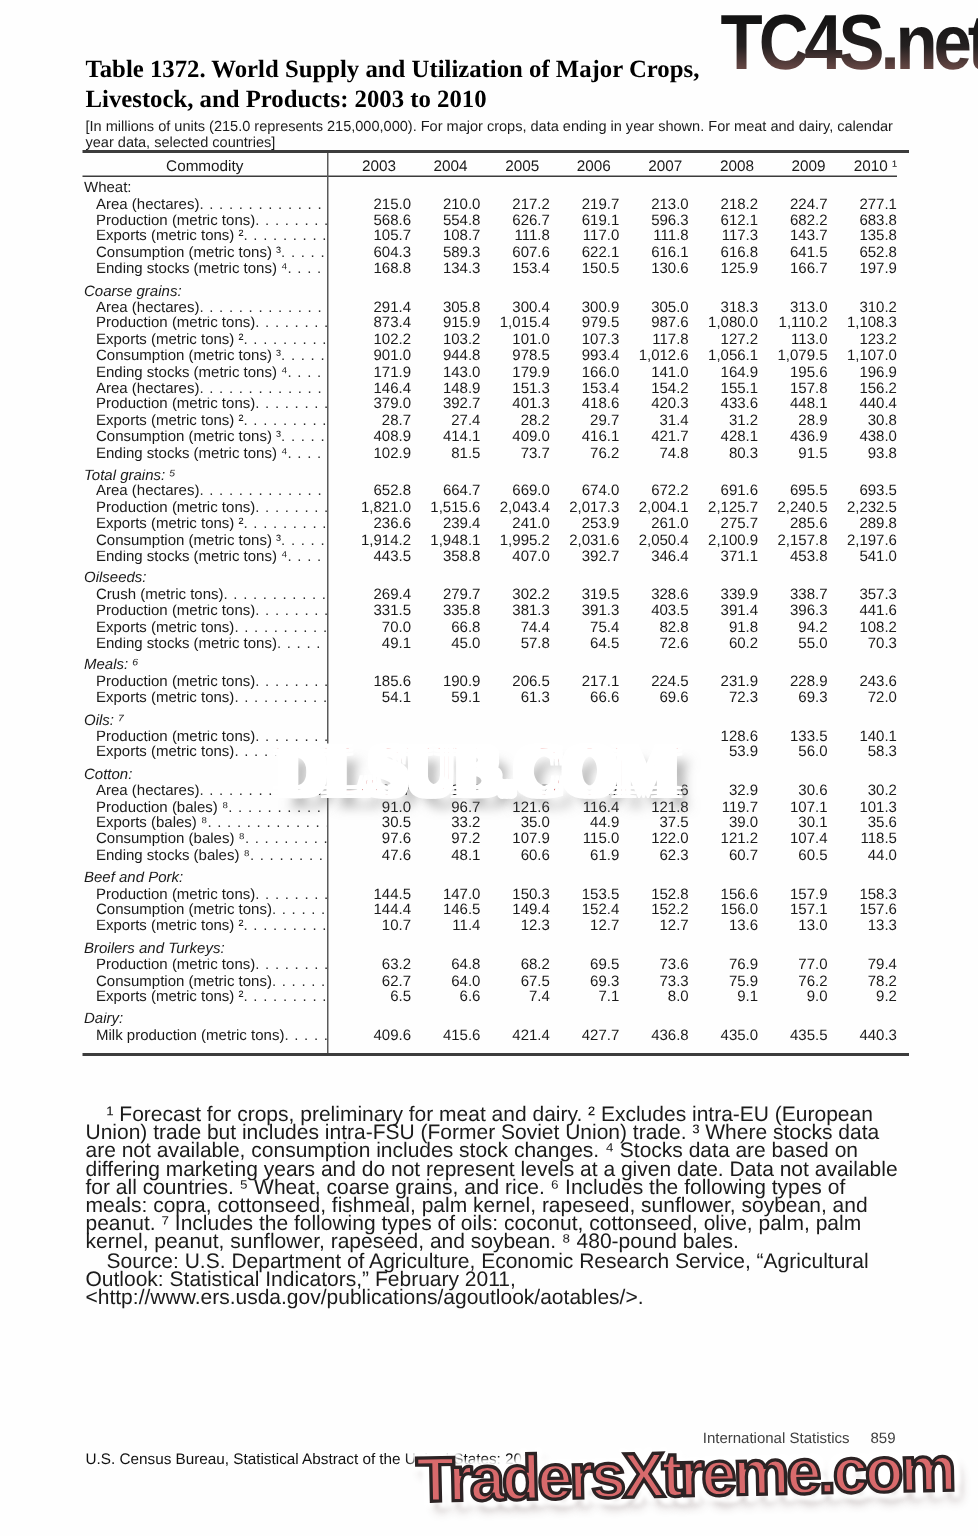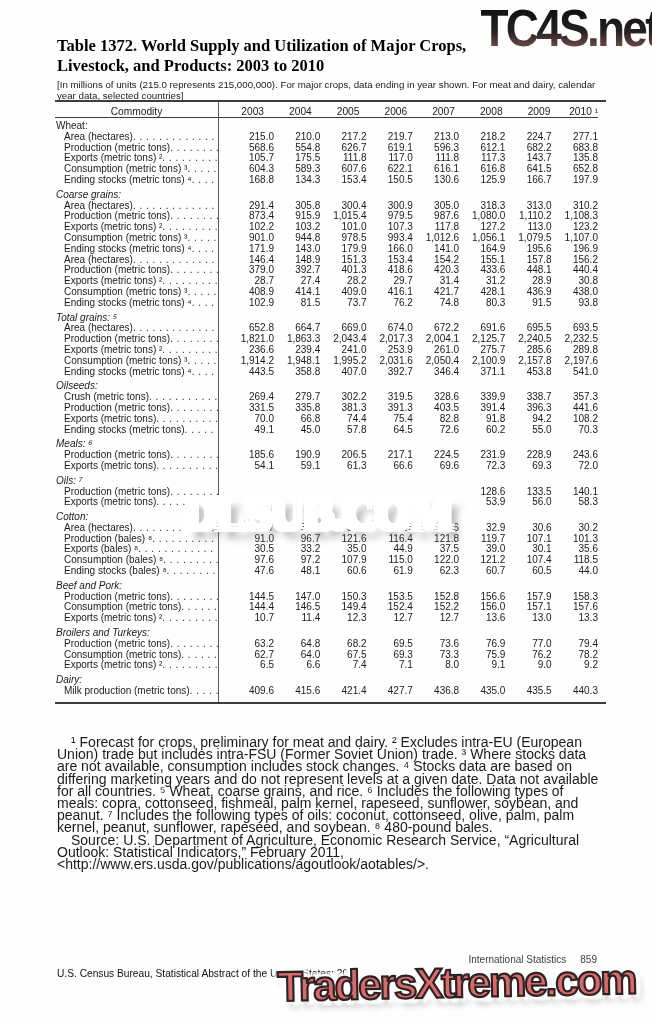--- a/index.html
+++ b/index.html
@@ -150,21 +150,21 @@
         <div class="cell-num y-rest">612.1</div>
         <div class="cell-num y-rest">682.2</div>
         <div class="cell-num y-rest">683.8</div>
       </div>
       <div class="trow">
         <div class="cell-label">
           <span class="row-indent">Exports (metric tons) ²</span>
           <span class="leader"></span>
         </div>
         <div class="cell-num y-first">105.7</div>
-        <div class="cell-num y-rest">175.5</div>
+        <div class="cell-num y-rest">108.7</div>
         <div class="cell-num y-rest">111.8</div>
         <div class="cell-num y-rest">117.0</div>
         <div class="cell-num y-rest">111.8</div>
         <div class="cell-num y-rest">117.3</div>
         <div class="cell-num y-rest">143.7</div>
         <div class="cell-num y-rest">135.8</div>
       </div>
       <div class="trow">
         <div class="cell-label">
           <span class="row-indent">Consumption (metric tons) ³</span>
@@ -356,21 +356,21 @@
         <div class="cell-num y-rest">691.6</div>
         <div class="cell-num y-rest">695.5</div>
         <div class="cell-num y-rest">693.5</div>
       </div>
       <div class="trow">
         <div class="cell-label">
           <span class="row-indent">Production (metric tons)</span>
           <span class="leader"></span>
         </div>
         <div class="cell-num y-first">1,821.0</div>
-        <div class="cell-num y-rest">1,863.3</div>
+        <div class="cell-num y-rest">1,515.6</div>
         <div class="cell-num y-rest">2,043.4</div>
         <div class="cell-num y-rest">2,017.3</div>
         <div class="cell-num y-rest">2,004.1</div>
         <div class="cell-num y-rest">2,125.7</div>
         <div class="cell-num y-rest">2,240.5</div>
         <div class="cell-num y-rest">2,232.5</div>
       </div>
       <div class="trow">
         <div class="cell-label">
           <span class="row-indent">Exports (metric tons) ²</span>

